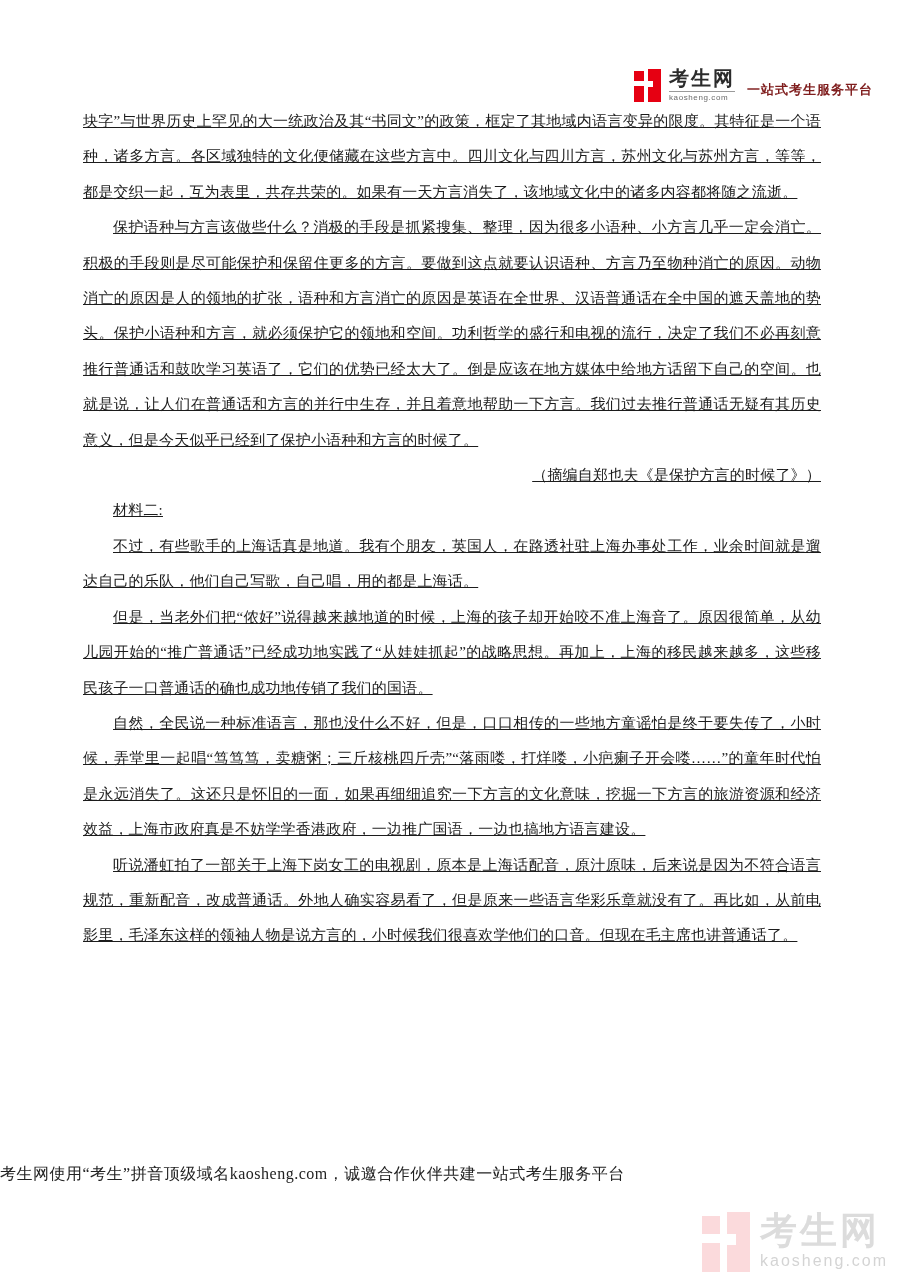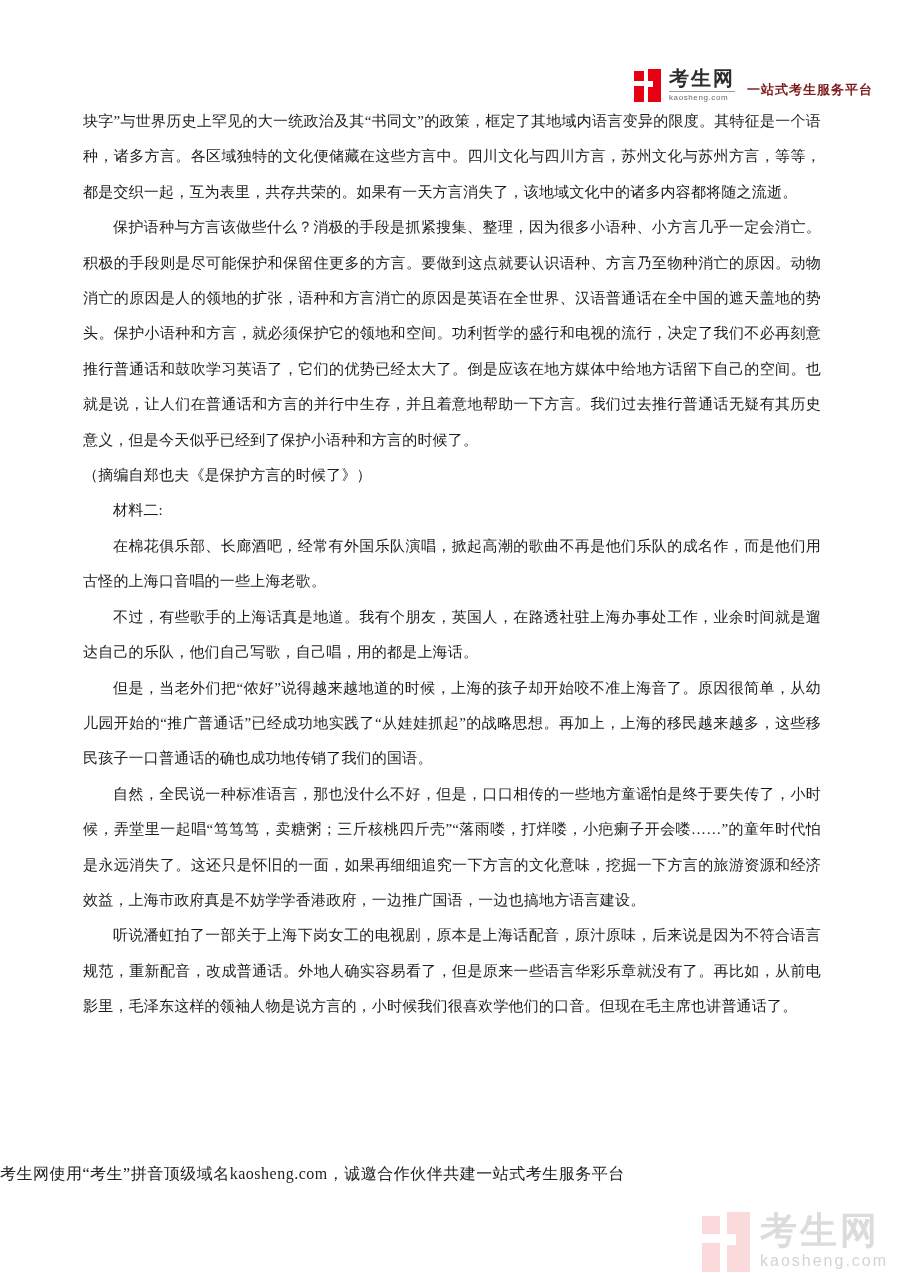--- a/index.html
+++ b/index.html
@@ -28,23 +28,23 @@
              border-top:1px solid #9a9a9a; padding-top:2px;
              font-family:"Liberation Sans","DejaVu Sans",sans-serif; }
   .logo-tagline { font-size:13px; font-weight:bold; color:#7f1d1d; margin-left:4px; margin-top:10px;
              font-family:"Liberation Sans","DejaVu Sans",sans-serif; letter-spacing:1px; }
 
   
   .doc-body {
     position:absolute; left:83px; top:96px; width:738px;
     font-size:15px; line-height:35.4px; letter-spacing:0.2px;
   }
-  .para { margin:0; text-indent:2em; text-align:justify; }
+  .para { margin:0; text-indent:2em; text-align:justify;text-decoration:underline; }
   .para.noindent { text-indent:0; }
-  .para.right { text-indent:0; }
+  .para.right { text-align:right; text-indent:0; }
 
   
   .footer-line {
     position:absolute; left:0; top:1156px; width:900px;
     font-size:16px; color:#222222; letter-spacing:0.5px;
   }
 
   
   .watermark {
     position:absolute; left:702px; top:1204px;
@@ -79,21 +79,20 @@
       <span class="logo-domain">kaosheng.com</span>
     </div>
     <span class="logo-tagline">一站式考生服务平台</span>
   </div>
 
   <div class="doc-body">
       <p class="para noindent">块字”与世界历史上罕见的大一统政治及其“书同文”的政策，框定了其地域内语言变异的限度。其特征是一个语种，诸多方言。各区域独特的文化便储藏在这些方言中。四川文化与四川方言，苏州文化与苏州方言，等等，都是交织一起，互为表里，共存共荣的。如果有一天方言消失了，该地域文化中的诸多内容都将随之流逝。</p>
       <p class="para">保护语种与方言该做些什么？消极的手段是抓紧搜集、整理，因为很多小语种、小方言几乎一定会消亡。积极的手段则是尽可能保护和保留住更多的方言。要做到这点就要认识语种、方言乃至物种消亡的原因。动物消亡的原因是人的领地的扩张，语种和方言消亡的原因是英语在全世界、汉语普通话在全中国的遮天盖地的势头。保护小语种和方言，就必须保护它的领地和空间。功利哲学的盛行和电视的流行，决定了我们不必再刻意推行普通话和鼓吹学习英语了，它们的优势已经太大了。倒是应该在地方媒体中给地方话留下自己的空间。也就是说，让人们在普通话和方言的并行中生存，并且着意地帮助一下方言。我们过去推行普通话无疑有其历史意义，但是今天似乎已经到了保护小语种和方言的时候了。</p>
       <p class="para right">（摘编自郑也夫《是保护方言的时候了》）</p>
       <p class="para">材料二:</p>
-      <p class="para">在棉花俱乐部、长廊酒吧，经常有外国乐队演唱，掀起高潮的歌曲不再是他们乐队的成名作，而是他们用古怪的上海口音唱的一些上海老歌。</p>
       <p class="para">不过，有些歌手的上海话真是地道。我有个朋友，英国人，在路透社驻上海办事处工作，业余时间就是遛达自己的乐队，他们自己写歌，自己唱，用的都是上海话。</p>
       <p class="para">但是，当老外们把“侬好”说得越来越地道的时候，上海的孩子却开始咬不准上海音了。原因很简单，从幼儿园开始的“推广普通话”已经成功地实践了“从娃娃抓起”的战略思想。再加上，上海的移民越来越多，这些移民孩子一口普通话的确也成功地传销了我们的国语。</p>
       <p class="para">自然，全民说一种标准语言，那也没什么不好，但是，口口相传的一些地方童谣怕是终于要失传了，小时候，弄堂里一起唱“笃笃笃，卖糖粥；三斤核桃四斤壳”“落雨喽，打烊喽，小疤瘌子开会喽……”的童年时代怕是永远消失了。这还只是怀旧的一面，如果再细细追究一下方言的文化意味，挖掘一下方言的旅游资源和经济效益，上海市政府真是不妨学学香港政府，一边推广国语，一边也搞地方语言建设。</p>
       <p class="para">听说潘虹拍了一部关于上海下岗女工的电视剧，原本是上海话配音，原汁原味，后来说是因为不符合语言规范，重新配音，改成普通话。外地人确实容易看了，但是原来一些语言华彩乐章就没有了。再比如，从前电影里，毛泽东这样的领袖人物是说方言的，小时候我们很喜欢学他们的口音。但现在毛主席也讲普通话了。</p>
     </div>
 
   <div class="footer-line">考生网使用“考生”拼音顶级域名kaosheng.com，诚邀合作伙伴共建一站式考生服务平台</div>
 
   <div class="watermark">
     <div class="wm-mark">

